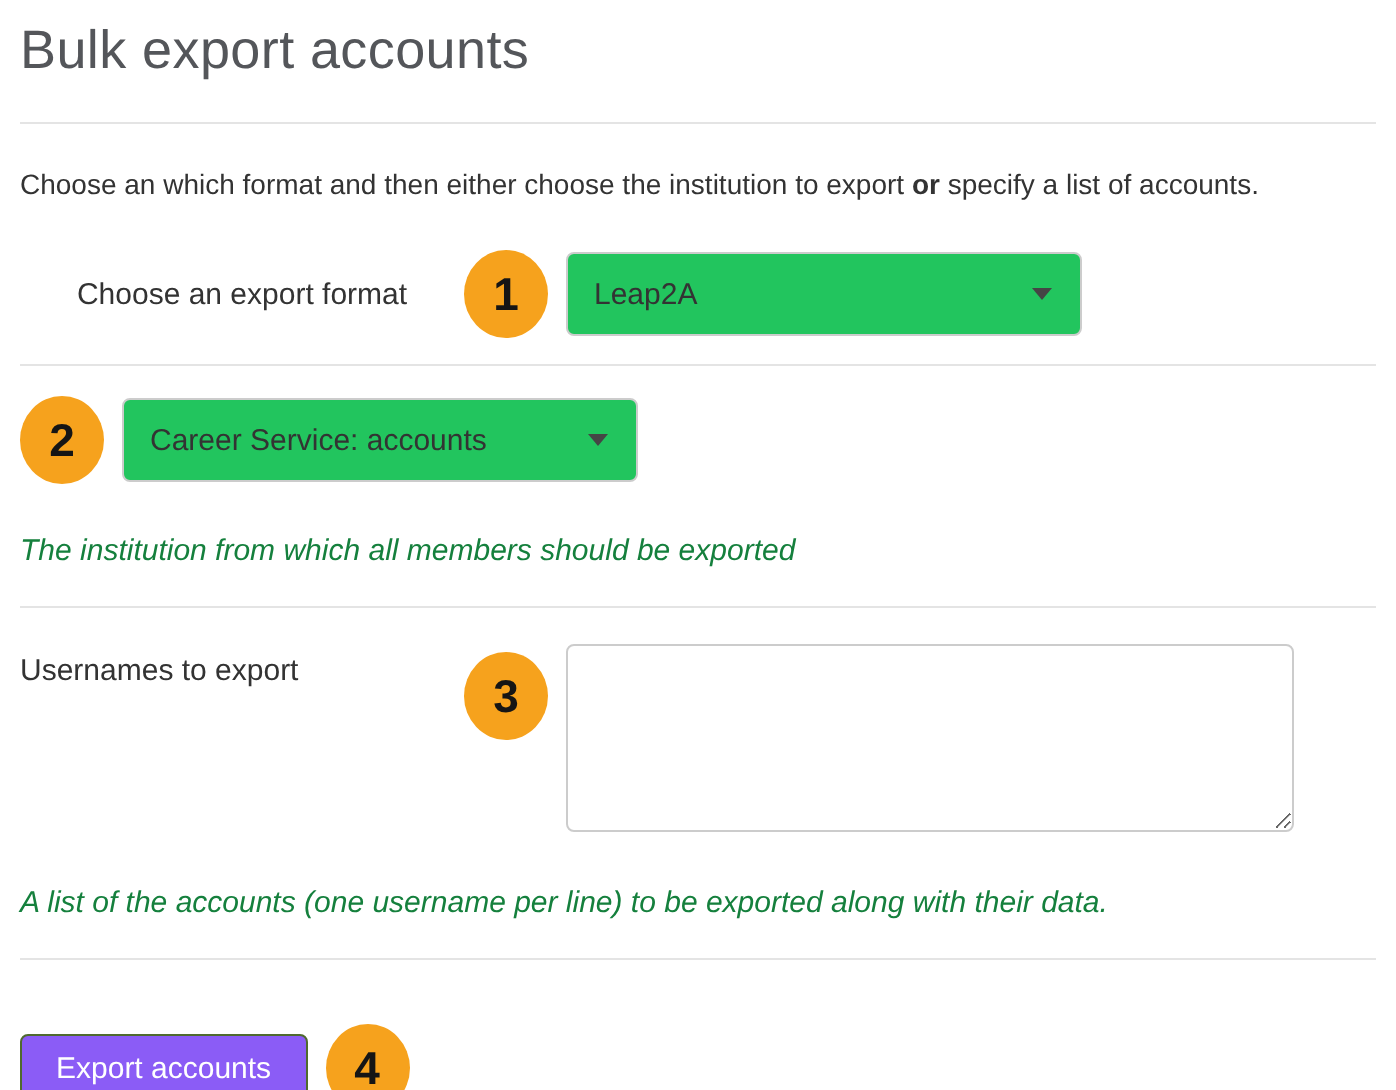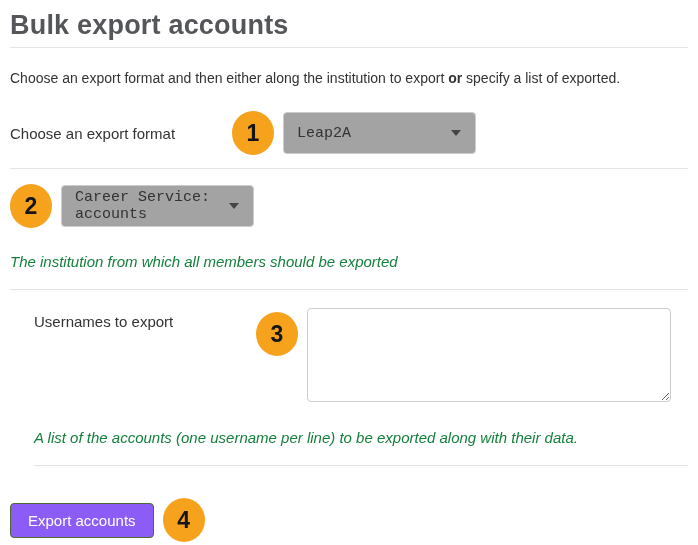--- a/index.html
+++ b/index.html
@@ -9,44 +9,44 @@
     font-family: "Liberation Sans", "DejaVu Sans", sans-serif;
     color: #333333;
     overflow: hidden;
   }
   .page { padding: 0 10px; width: 698px; }
 
   
   .page-title {
     margin-top: 10px;
     font-size: 27px;
-    font-weight: 700;
+    font-weight: 400;
     color: #54565a;
     letter-spacing: 0.2px;
-    padding-bottom: 6px;
+    padding-bottom: 20px;
     border-bottom: 1px solid #e4e4e4;
   }
 
   
   .intro {
     margin-top: 22px;
     font-size: 14px;
     color: #333;
     white-space: nowrap;
   }
   .intro .bold { font-weight: bold; }
 
   
   .form-row {
     display: flex;
     align-items: center;
     border-bottom: 1px solid #e4e4e4;
   }
-  .form-row.top-align { align-items: flex-start; margin-left: 24px; }
-  .row-format      { padding: 25px 0 13px; }
+  .form-row.top-align { align-items: flex-start; }
+  .row-format      { padding: 25px 0 13px; text-align: center; }
   .row-institution { padding: 15px 0 0; }
   .row-usernames   { padding: 18px 0 0; }
   .row-submit      { padding-top: 32px; border-bottom: none; display: flex; align-items: center; }
 
   .row-inner { display: flex; align-items: center; width: 100%; }
   .top-align .row-inner { align-items: flex-start; }
 
   .field-label {
     flex: 0 0 222px;
     font-size: 15px;
@@ -66,33 +66,32 @@
     display: flex;
     align-items: center;
     justify-content: center;
     user-select: none;
   }
   .top-align .callout-badge { margin-top: 4px; }
   .row-submit .callout-badge { margin-left: 9px; }
 
   
   .select-box {
-    width: 193px;
+    width: 258px;
     height: 42px;
-    background: #a3a3a3;
+    background: #22c55e;
     border: 1px solid #cccccc;
     border-radius: 4px;
     display: flex;
     align-items: center;
     justify-content: space-between;
     padding: 0 14px 0 13px;
     font-size: 15px;
     color: #333;
     cursor: pointer;
-    font-family: Liberation Mono, monospace;
   }
   .caret {
     width: 0; height: 0;
     border-left: 5px solid transparent;
     border-right: 5px solid transparent;
     border-top: 6px solid #454545;
     margin-left: 10px;
   }
 
   
@@ -131,21 +130,21 @@
     cursor: pointer;
   }
 </style>
 </head>
 <body>
 
 <div class="page">
 
   <h1 class="page-title">Bulk export accounts</h1>
 
-  <p class="intro"><span>Choose an export format and then either along the institution to export </span><span class="bold">or</span><span> specify a list of exported.</span></p>
+  <p class="intro"><span>Choose an which format and then either choose the institution to export </span><span class="bold">or</span><span> specify a list of accounts.</span></p>
 
   <div class="form-row row-format">
     <div class="row-inner">
       <div class="field-label">Choose an export format</div>
       <div class="badge-cell">
         <div class="callout-badge">1</div>
       </div>
       <div class="select-box">
         <span>Leap2A</span>
         <span class="caret"></span>

